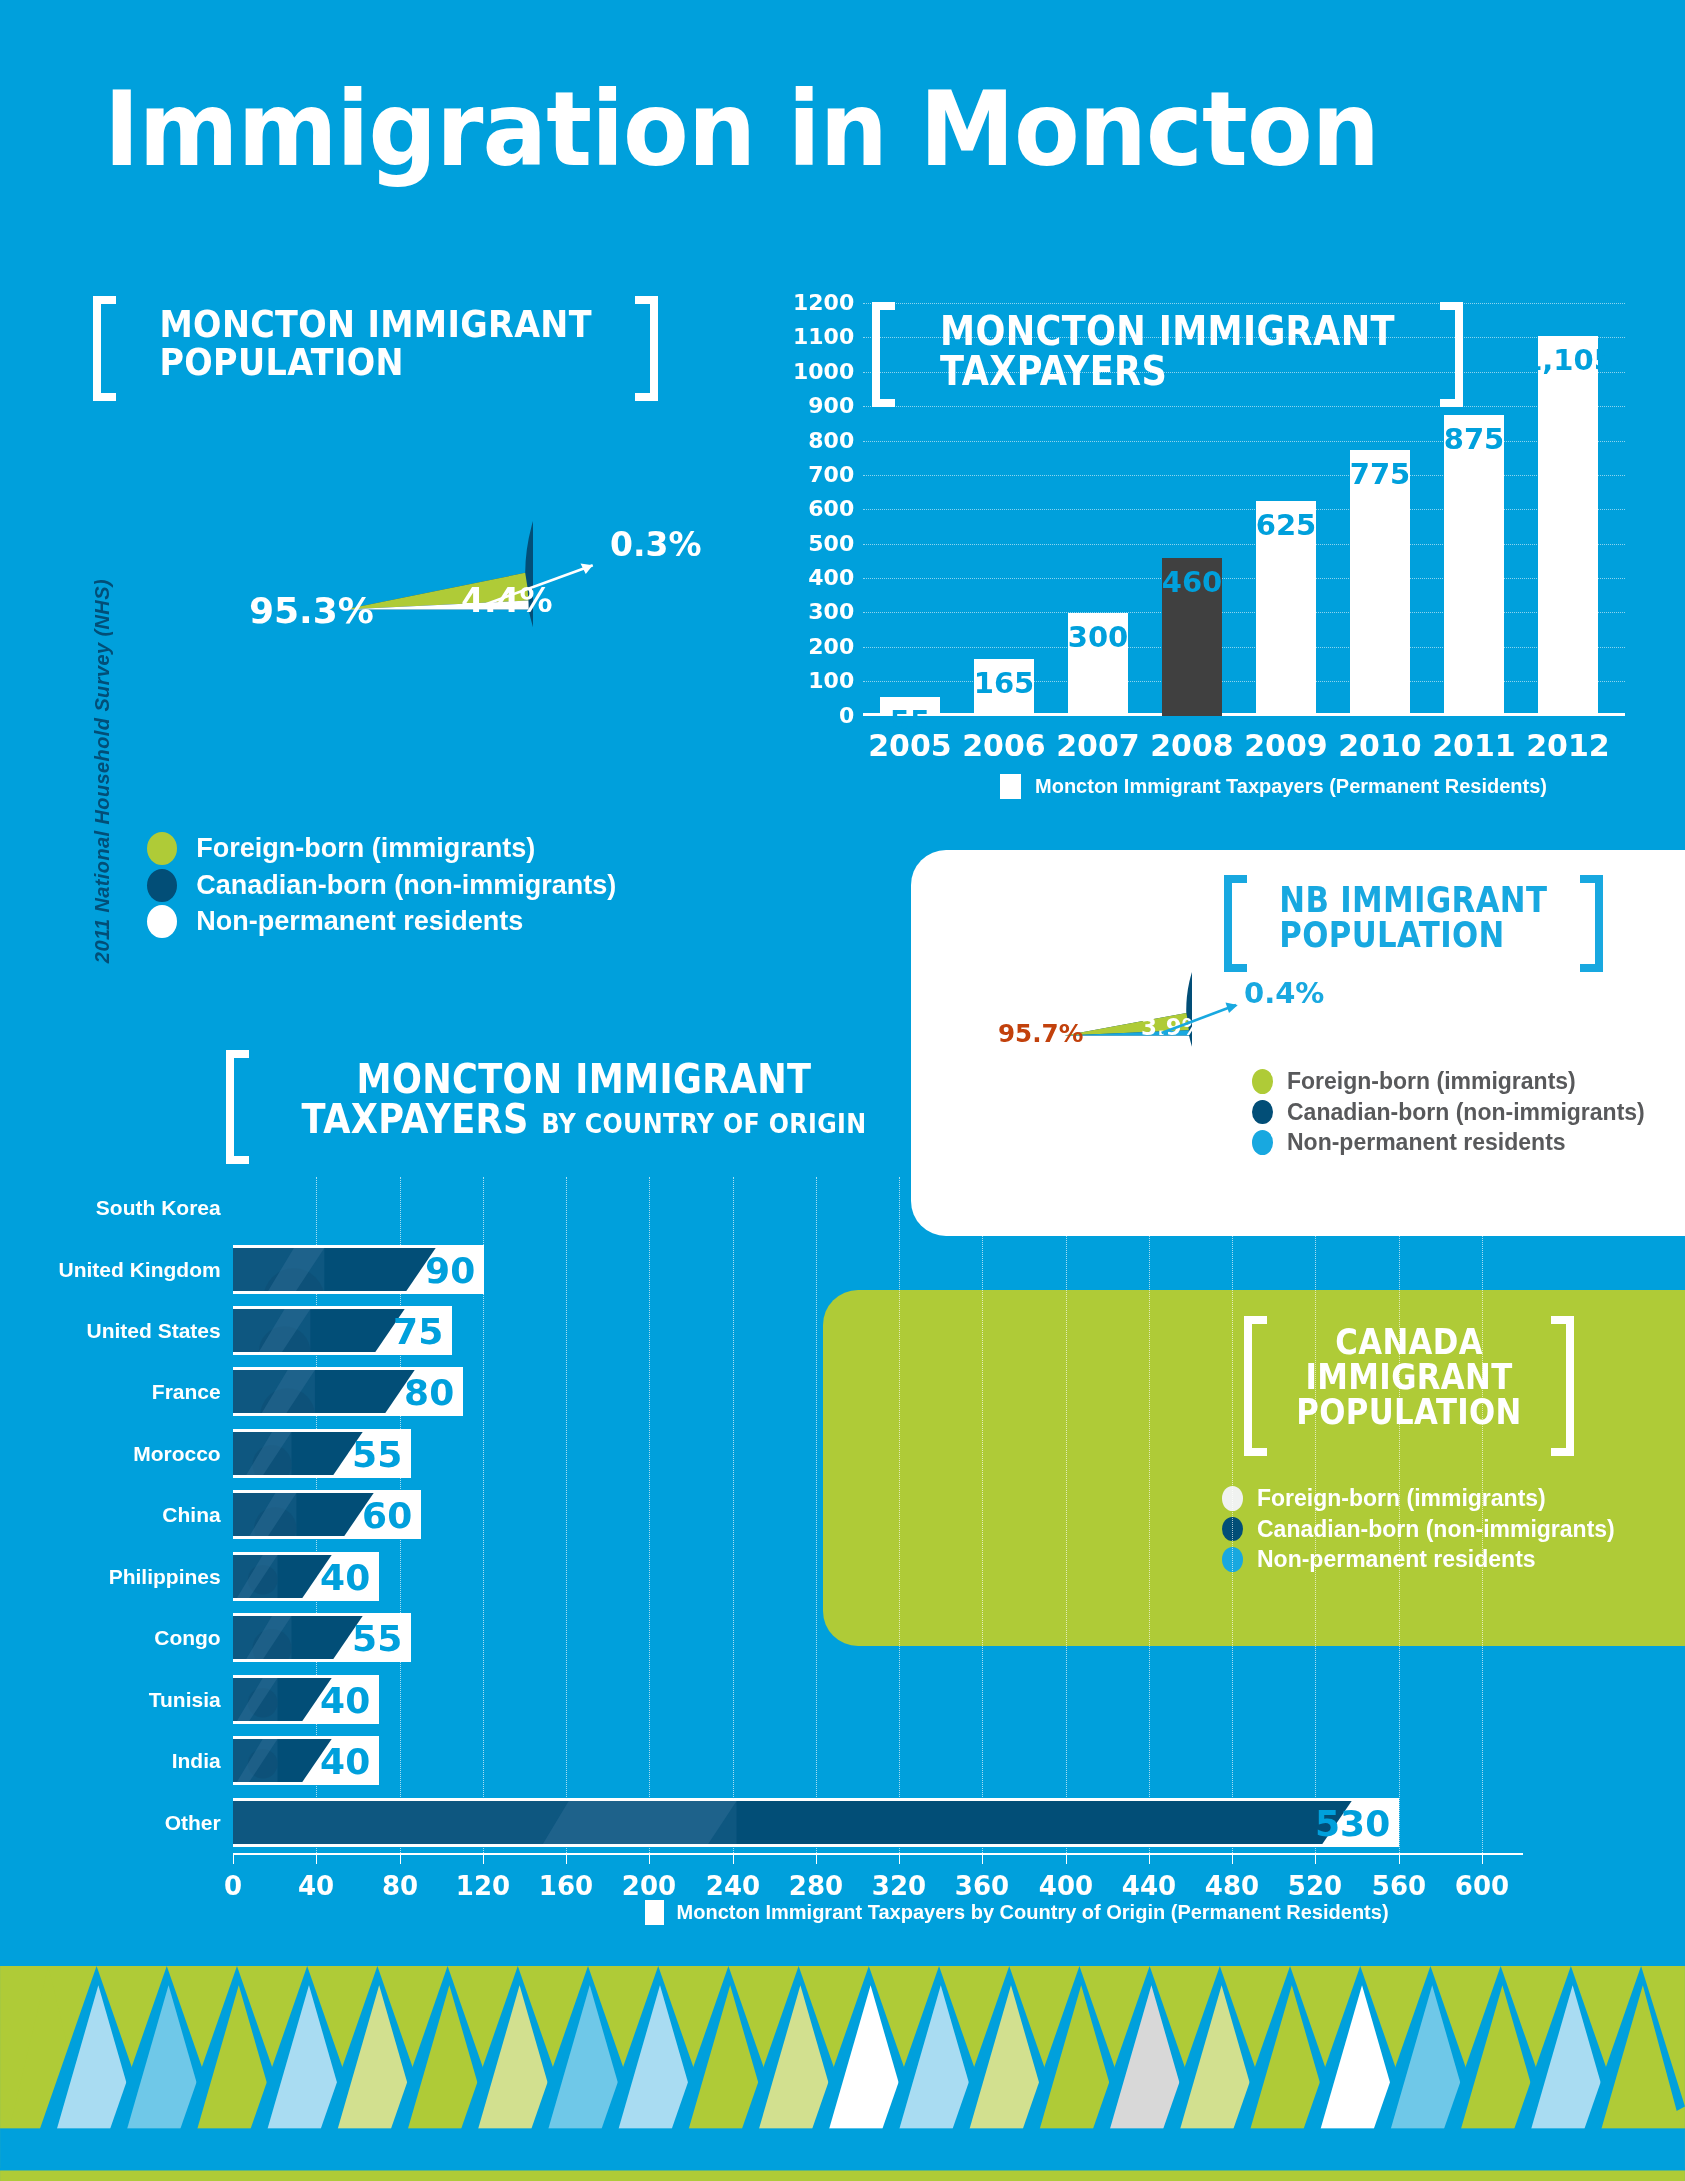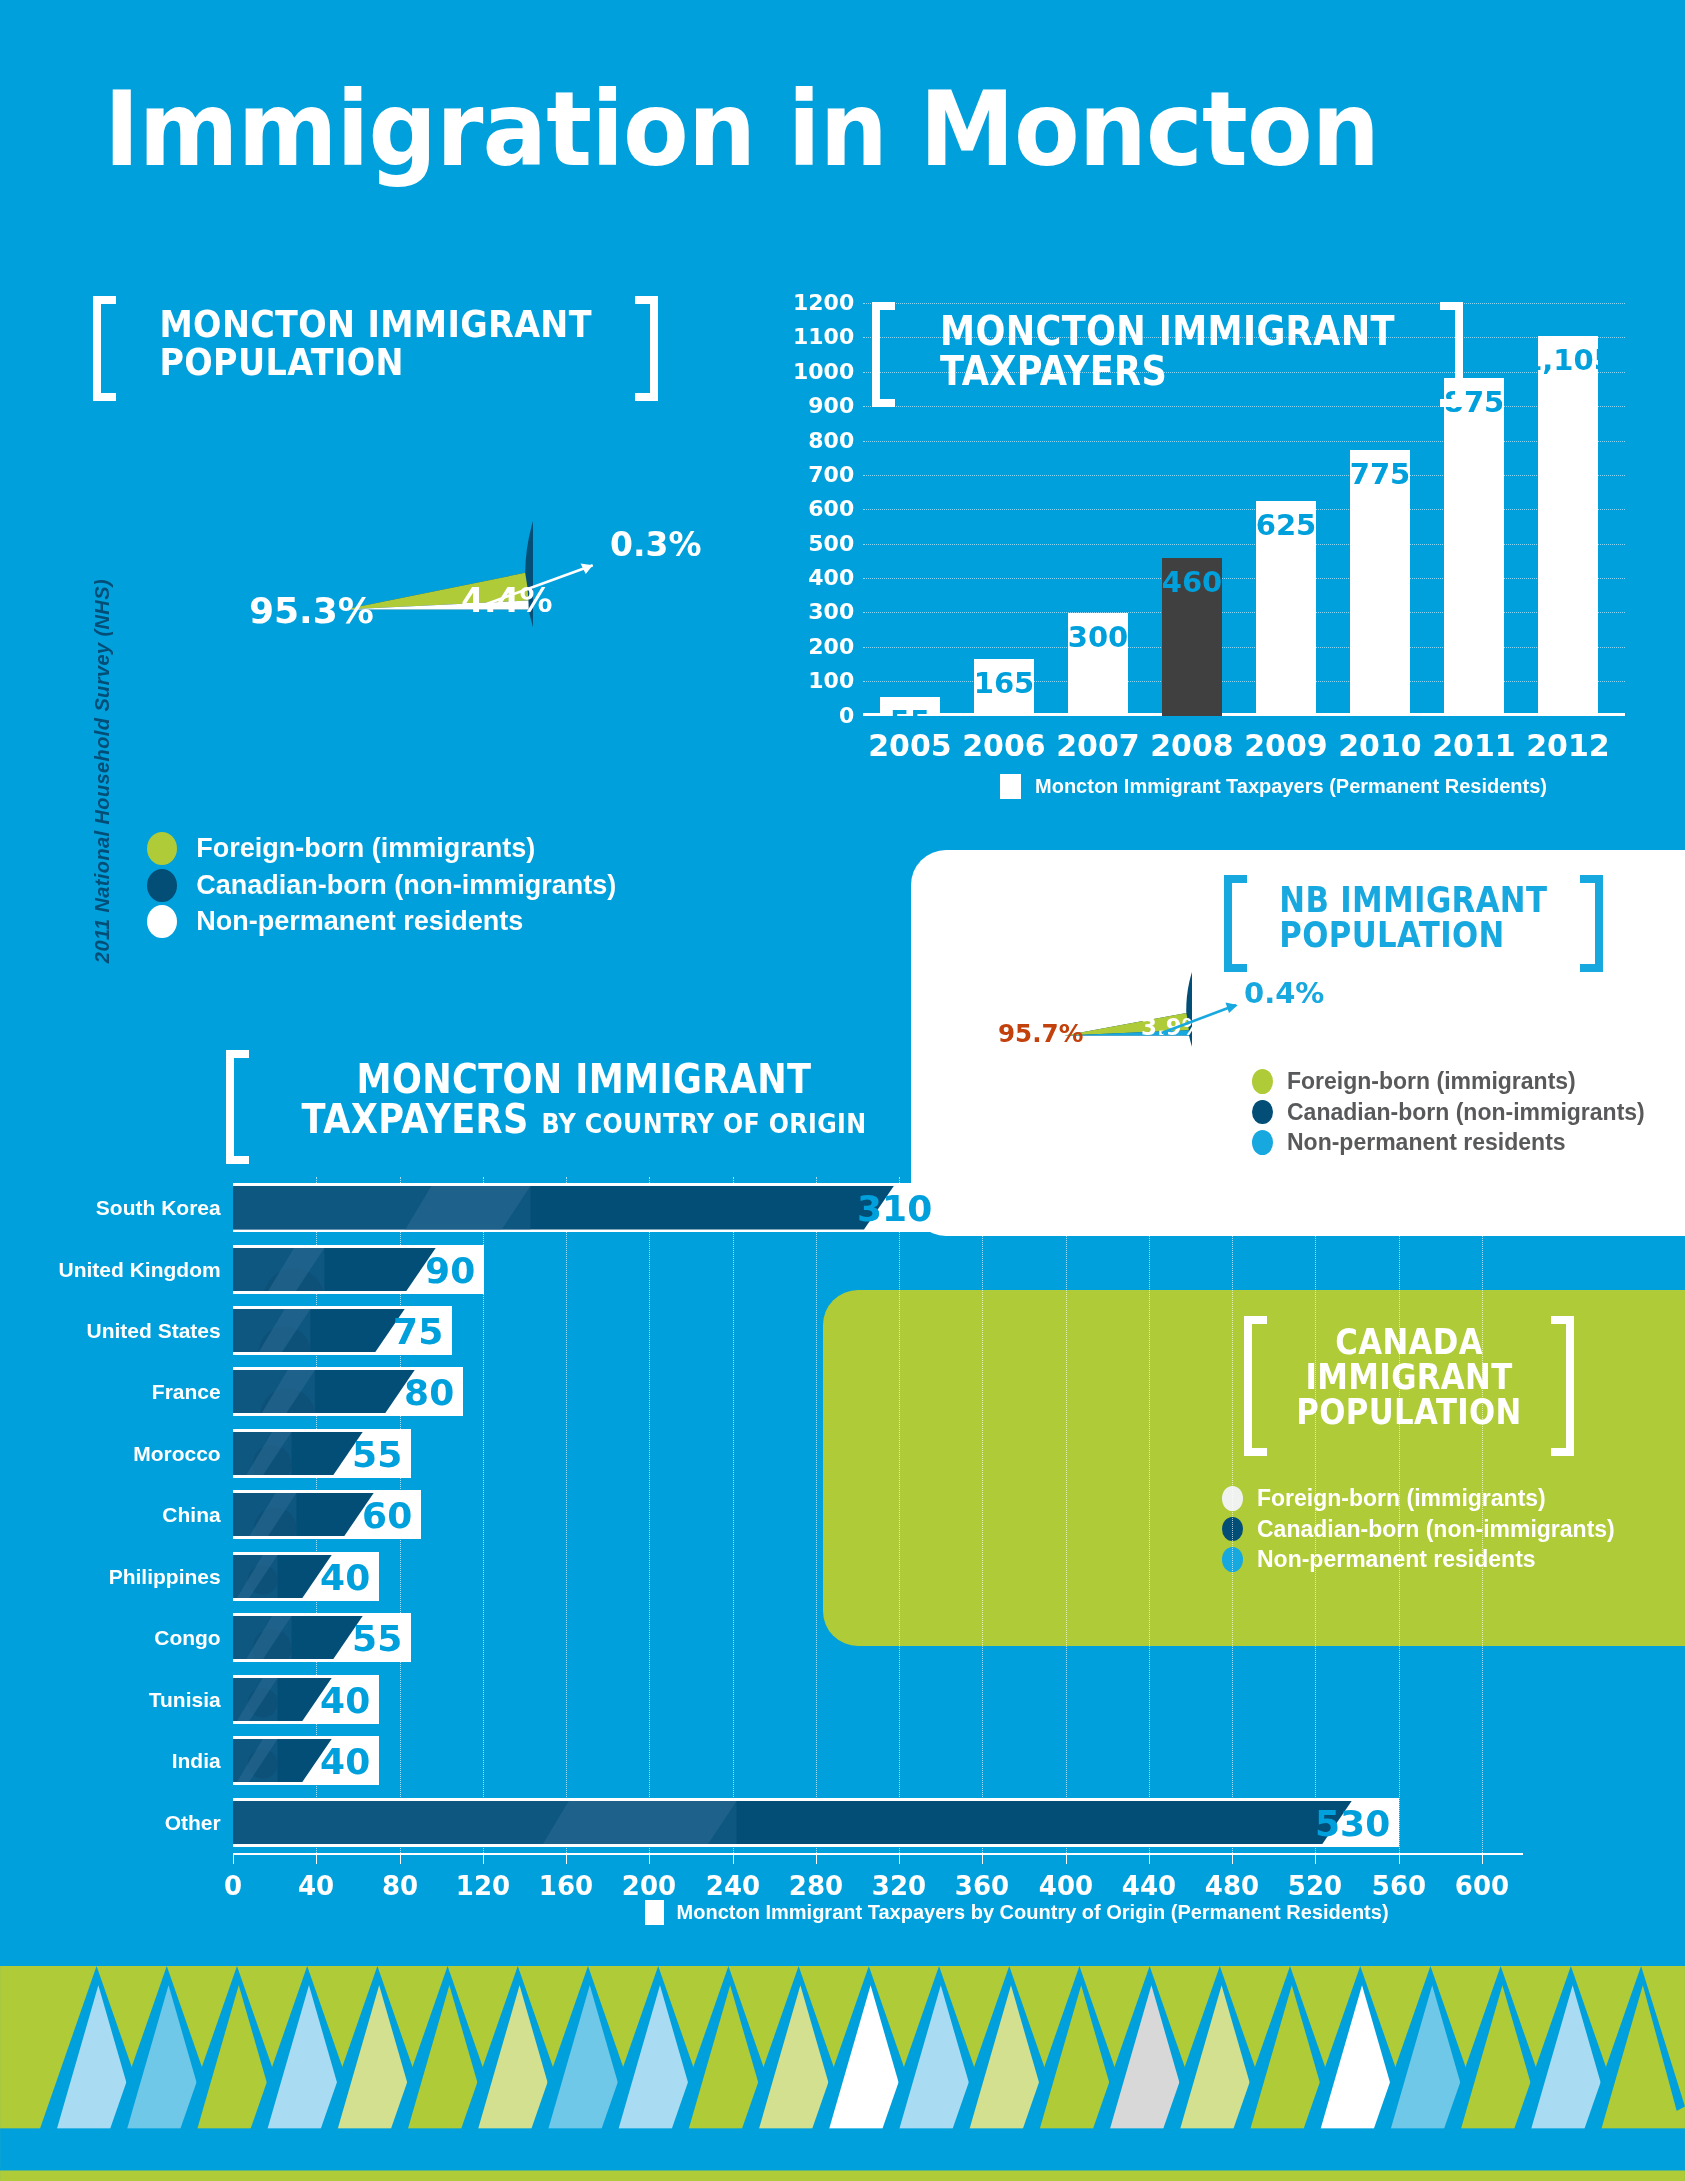--- a/index.html
+++ b/index.html
@@ -229,21 +229,21 @@
             <div class="xtick">2008</div>
           </div>
           <div class="vbar" style="height: 215px; left: 393px; background: rgb(255, 255, 255);">
             <div class="val">625</div>
             <div class="xtick">2009</div>
           </div>
           <div class="vbar" style="height: 266px; left: 487px; background: rgb(255, 255, 255);">
             <div class="val">775</div>
             <div class="xtick">2010</div>
           </div>
-          <div class="vbar" style="height: 338px; left: 581px; background: rgb(255, 255, 255); text-align: center;">
+          <div class="vbar" style="height: 301px; left: 581px; background: rgb(255, 255, 255); text-align: center;">
             <div class="val">875</div>
             <div class="xtick">2011</div>
           </div>
           <div class="vbar" style="height: 380px; left: 675px; background: rgb(255, 255, 255);">
             <div class="val">1,105</div>
             <div class="xtick">2012</div>
           </div>
         </div>
     </div>
 
@@ -358,30 +358,20 @@
           <div class="vgrid" style="left: 833px;"></div>
           <div class="vgrid" style="left: 916px;"></div>
           <div class="vgrid" style="left: 999px;"></div>
           <div class="vgrid" style="left: 1082px;"></div>
           <div class="vgrid" style="left: 1166px;"></div>
           <div class="vgrid" style="left: 1249px;"></div>
         </div>
       <div id="hrows">
           <div class="hrow" style="top: 6.1px; width: 1290px;">
             <div class="cat">South Korea</div>
-            <div class="hbar-outer" style="width: 708px;">
-              <div class="hbar-fill" style="width: 661px; background: rgb(2, 78, 119);">
-                <svg class="flagart" preserveAspectRatio="none" viewBox="0 0 100 50">
-                  <rect x="0" y="0" width="45" height="50" fill="#1A5F88" opacity="0.55"></rect>
-                  <circle cx="30" cy="25" r="15" fill="#0E5077" opacity="0.8"></circle>
-                  <path d="M0 50 L30 0 L45 0 L12 50 Z" fill="#2E6E95" opacity="0.5"></path>
-                </svg>
-              </div>
-              <div class="hval">310</div>
-            </div>
           </div>
           <div class="hrow" style="top: 68px; width: 1290px;">
             <div class="cat">United Kingdom</div>
             <div class="hbar-outer" style="width: 251px;">
               <div class="hbar-fill" style="width: 203px; background: rgb(2, 78, 119);">
                 <svg class="flagart" preserveAspectRatio="none" viewBox="0 0 100 50">
                   <rect x="0" y="0" width="45" height="50" fill="#1A5F88" opacity="0.55"></rect>
                   <circle cx="30" cy="25" r="15" fill="#0E5077" opacity="0.8"></circle>
                   <path d="M0 50 L30 0 L45 0 L12 50 Z" fill="#2E6E95" opacity="0.5"></path>
                 </svg>

